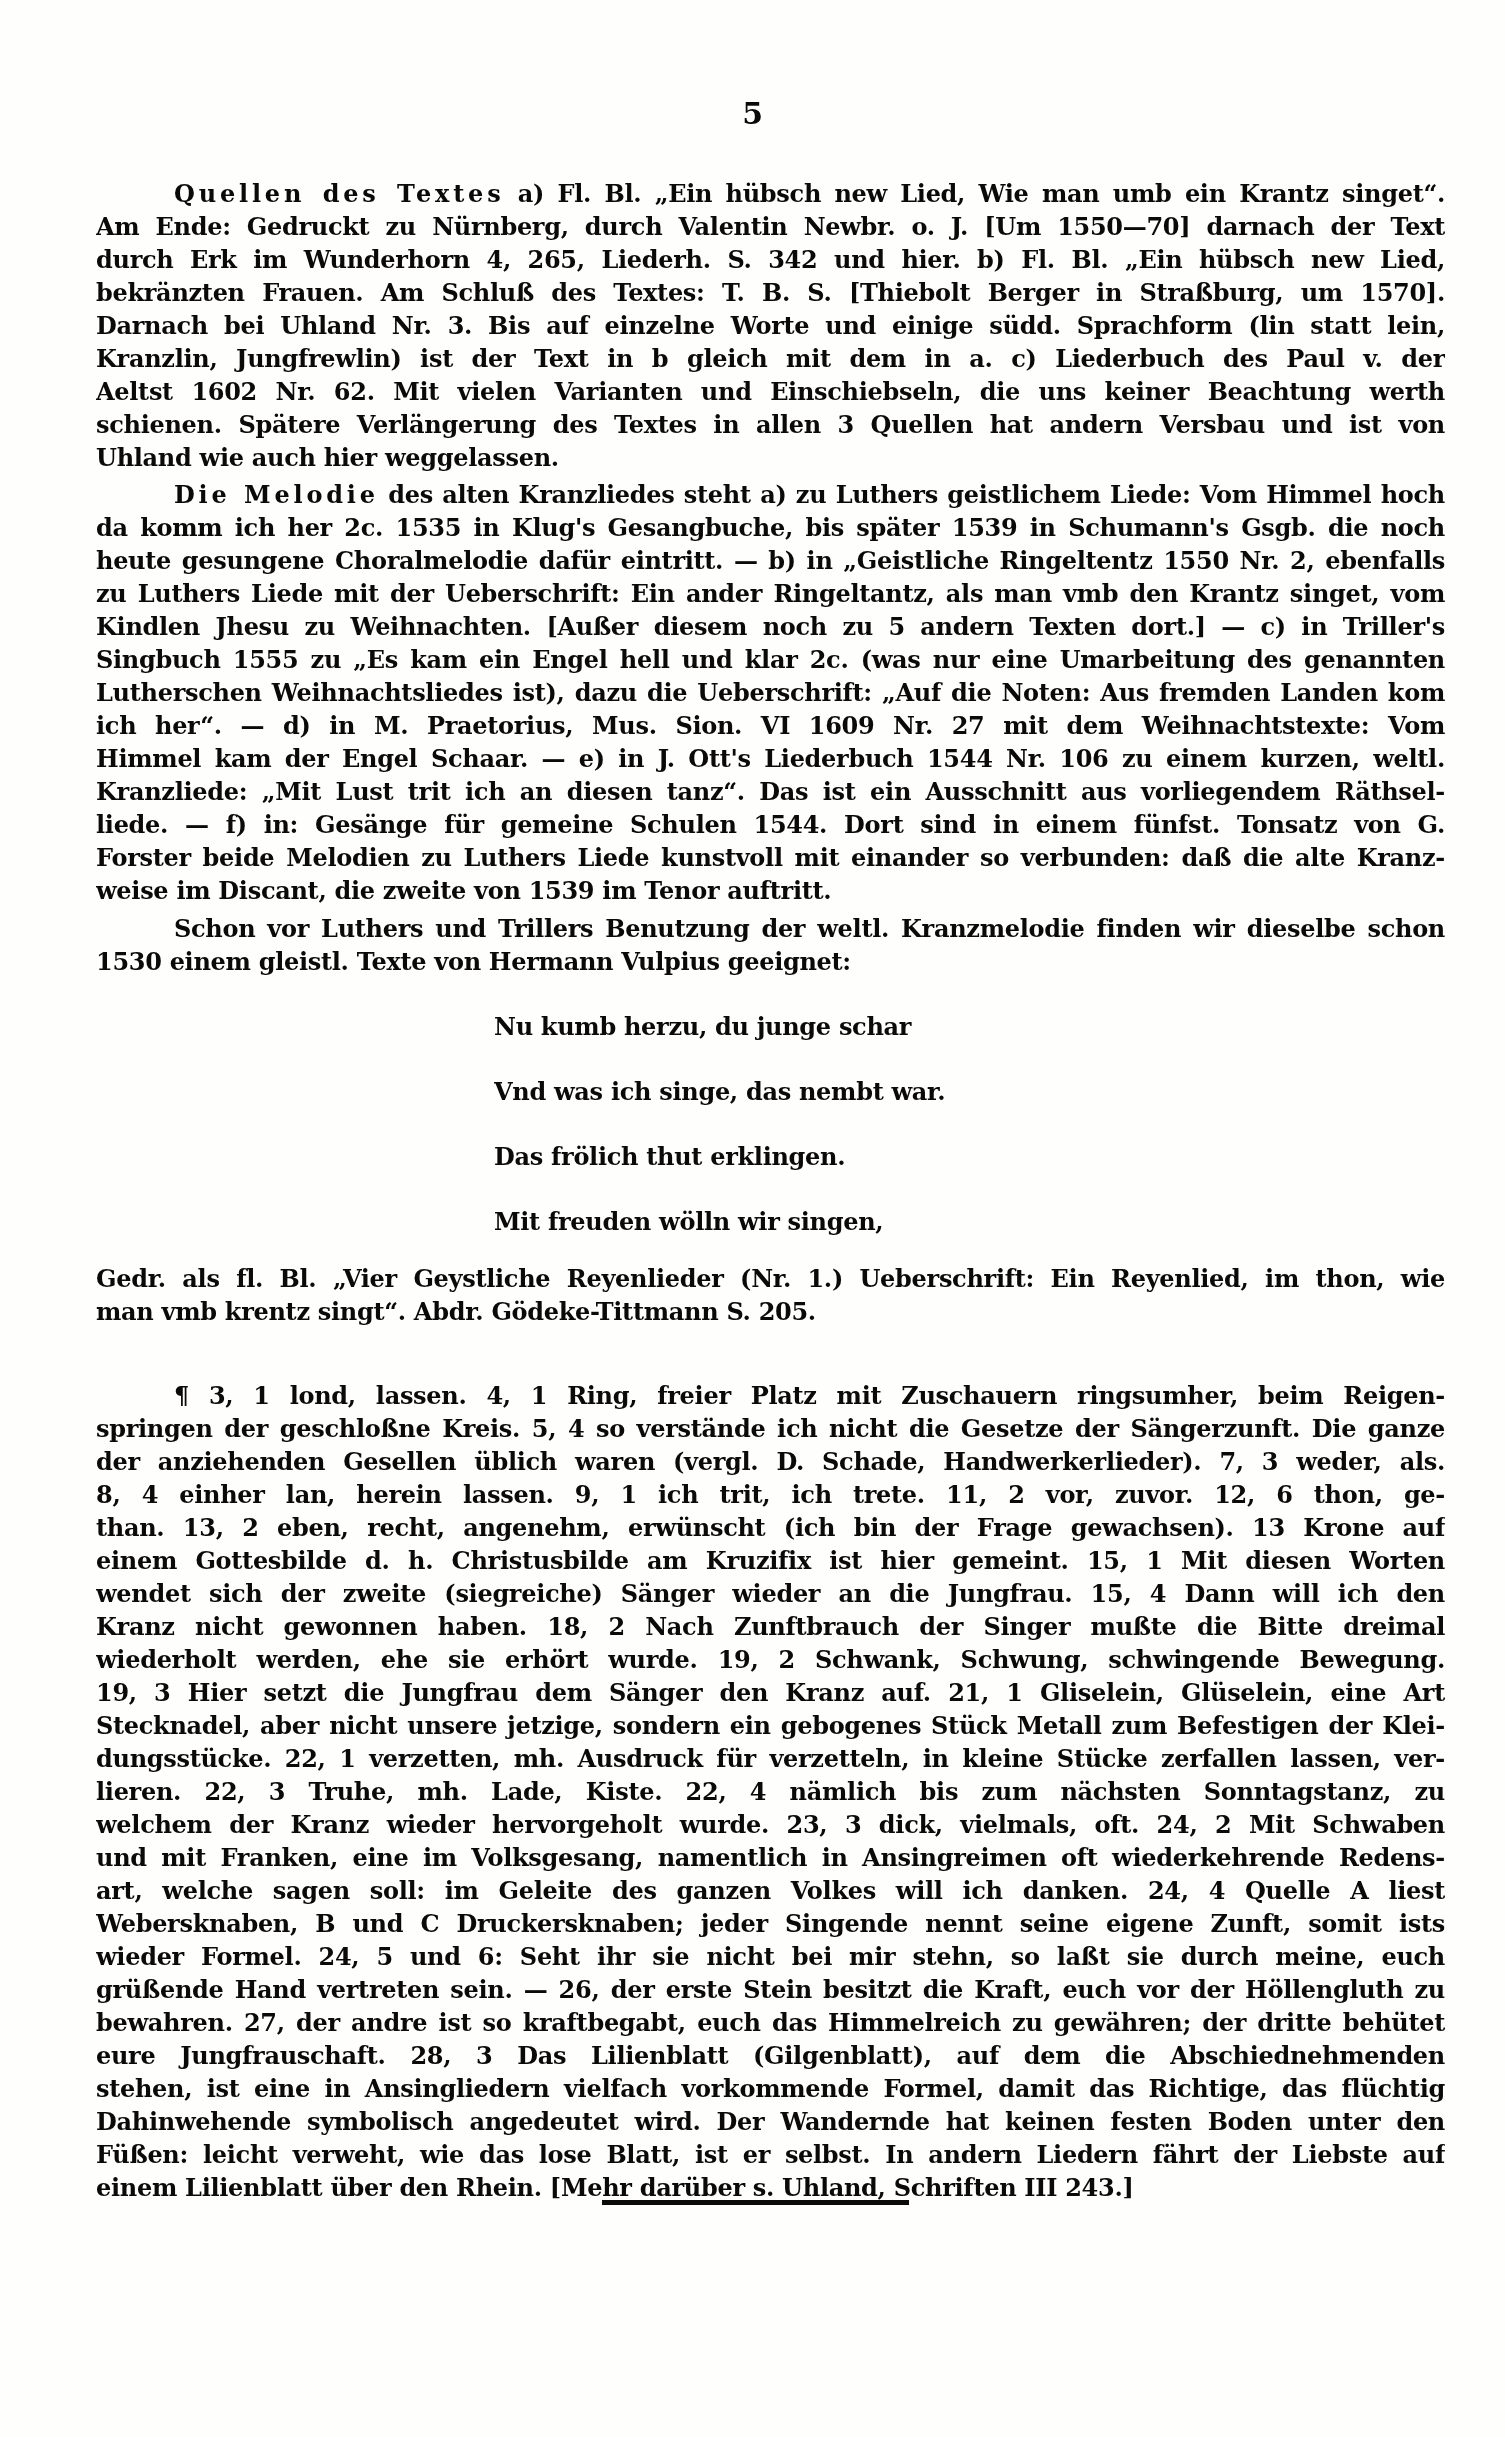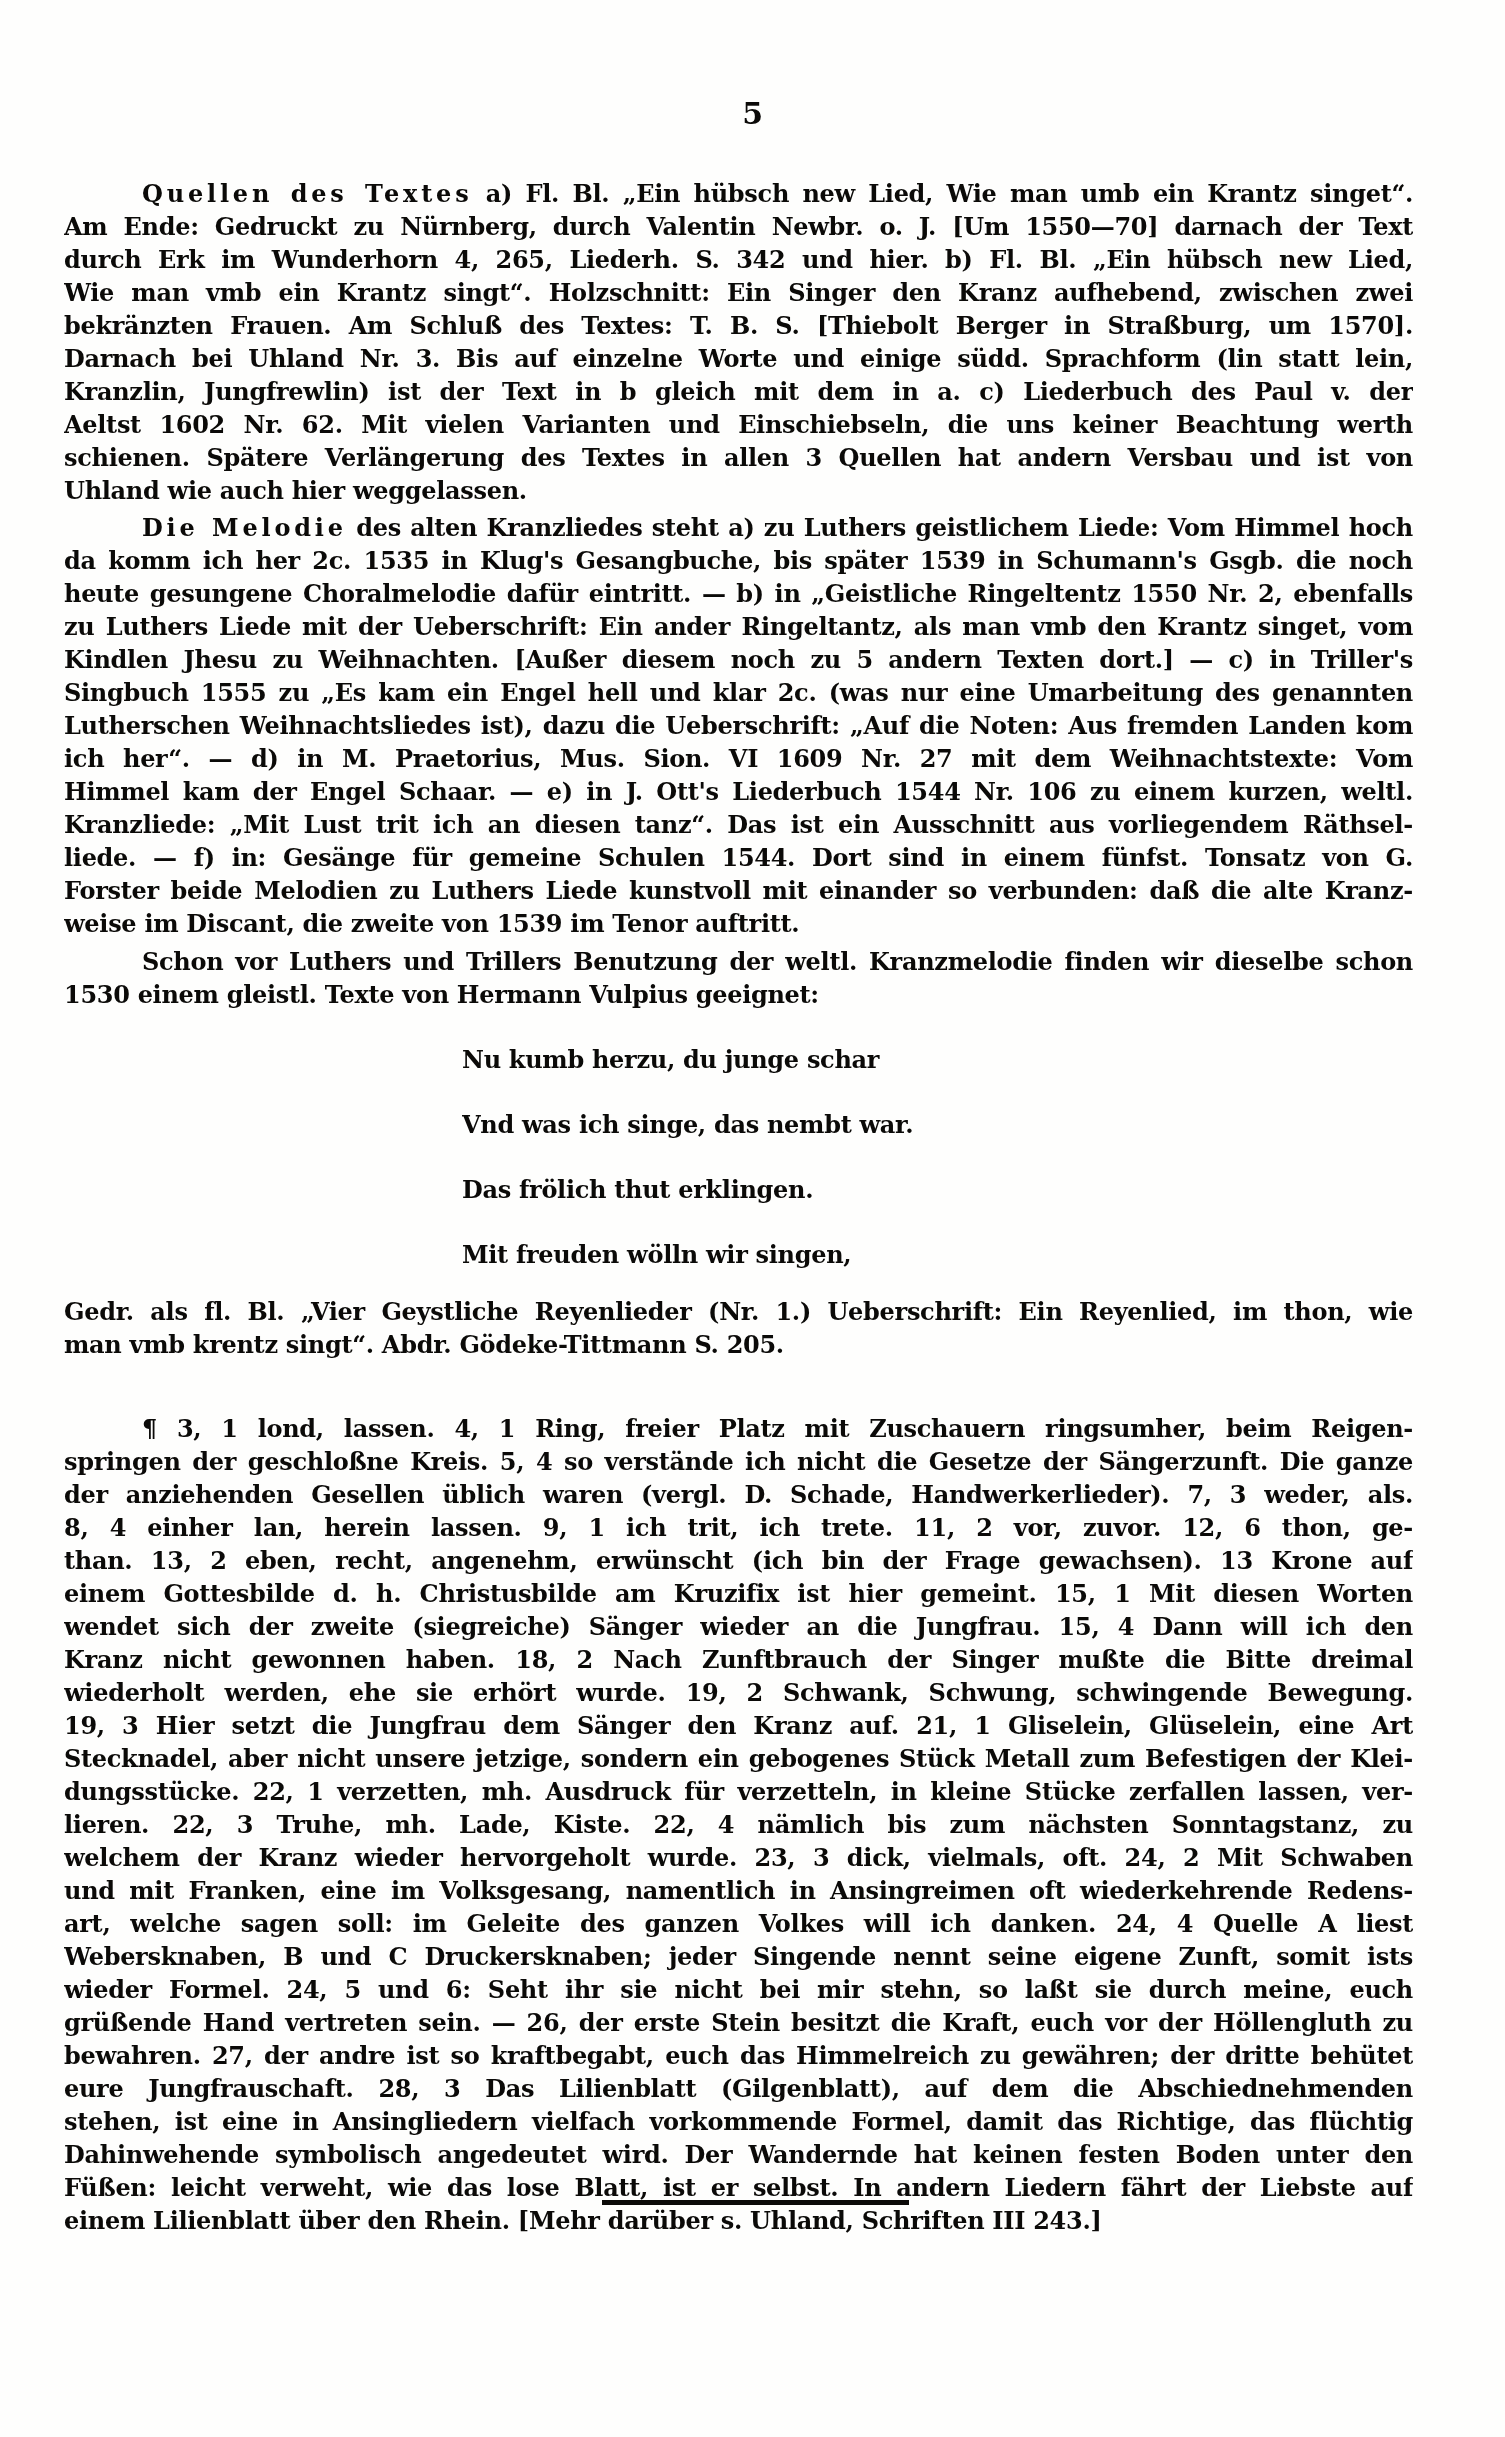--- a/index.html
+++ b/index.html
@@ -18,21 +18,21 @@
   }
   .pageno {
     position: absolute;
     top: 96px; left: 0; width: 1506px;
     text-align: center;
     font-size: 30px;
     letter-spacing: 0.5px;
   }
   .textblock {
     position: absolute;
-    left: 64px; top: 177px;
+    left: 96px; top: 177px;
     width: 1349px;
   }
   .para { margin: 0; }
   .para-1 { margin-top: 4.3px; }
   .para-2 { margin-top: 4.3px; }
   .para-3 { margin-top: 30px; }   
   .para-4 { margin-top: 24px; }
   .para-5 { margin-top: 51px; }
   .line {
     font-size: 24px;
@@ -63,21 +63,20 @@
 <body>
 
 <div class="sheet">
   <div class="pageno">5</div>
 
   <div class="textblock" id="textblock">
       <div class="para para-0 indent">
         <div class="line"><span class="spaced">Quellen des Textes</span> a) Fl. Bl. „Ein hübsch new Lied, Wie man umb ein Krantz singet“.</div>
         <div class="line">Am Ende: Gedruckt zu Nürnberg, durch Valentin Newbr. o. J. [Um 1550—70] darnach der Text</div>
         <div class="line">durch Erk im Wunderhorn 4, 265, Liederh. S. 342 und hier.  b) Fl. Bl. „Ein hübsch new Lied,</div>
-        <div class="line">Wie man vmb ein Krantz singt“.  Holzschnitt: Ein Singer den Kranz aufhebend, zwischen zwei</div>
         <div class="line">bekränzten Frauen.  Am Schluß des Textes: T. B. S. [Thiebolt Berger in Straßburg, um 1570].</div>
         <div class="line">Darnach bei Uhland Nr. 3.  Bis auf einzelne Worte und einige südd. Sprachform (lin statt lein,</div>
         <div class="line">Kranzlin, Jungfrewlin) ist der Text in b gleich mit dem in a.  c) Liederbuch des Paul v. der</div>
         <div class="line">Aeltst 1602 Nr. 62.  Mit vielen Varianten und Einschiebseln, die uns keiner Beachtung werth</div>
         <div class="line">schienen.  Spätere Verlängerung des Textes in allen 3 Quellen hat andern Versbau und ist von</div>
         <div class="line last">Uhland wie auch hier weggelassen.</div>
       </div>
       <div class="para para-1 indent">
         <div class="line"><span class="spaced">Die Melodie</span> des alten Kranzliedes steht a) zu Luthers geistlichem Liede: Vom Himmel hoch</div>
         <div class="line">da komm ich her 2c. 1535 in Klug's Gesangbuche, bis später 1539 in Schumann's Gsgb. die noch</div>

